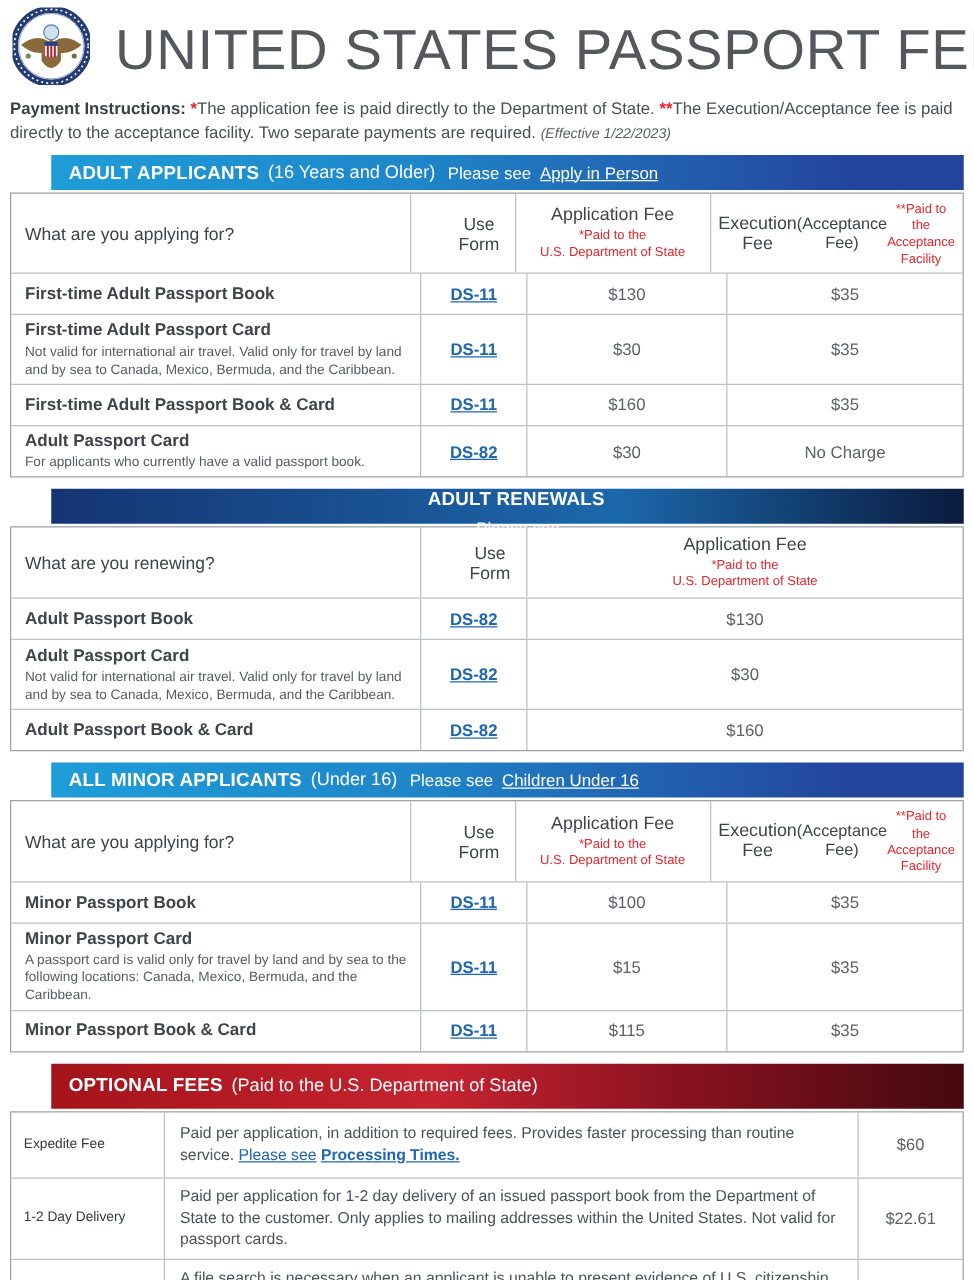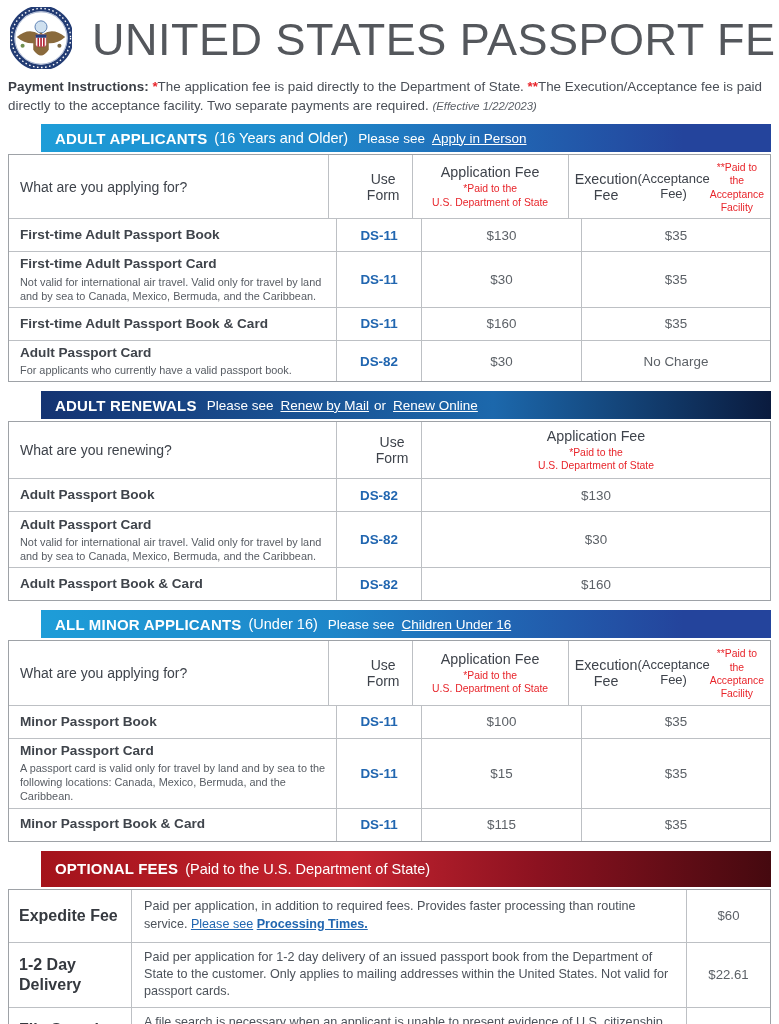--- a/index.html
+++ b/index.html
@@ -14,21 +14,21 @@
 
   
   .instructions { font-size:13.4px; color:#4A4F57; line-height:1.42; margin:3px 0 9px 0; }
   .instructions strong { color:#3A3E45; }
   .red-star { color:#E8252B; font-weight:700; }
   .effective { font-size:11.3px; font-style:italic; color:#5A5F66; }
 
   
   .banner { height:28px; display:flex; align-items:center; gap:7px; padding-left:14px; color:#fff; margin-top:9px;margin-left:33px; }
   .banner-blue { background:linear-gradient(90deg,#1E9DD8 0%,#1E86C9 40%,#24449C 88%,#24449C 100%); }
-  .banner-navy { background:linear-gradient(90deg,#153472 0%,#1C68AC 62%,#0A1B3E 100%); }
+  .banner-navy { background:linear-gradient(90deg,#153472 0%,#1C68AC 62%,#0A1B3E 100%);flex-direction:column; }
   .banner-red  { background:linear-gradient(90deg,#A4131B 0%,#C62430 42%,#8C1220 68%,#45090F 100%); }
   .b-title { font-weight:700; font-size:15px; letter-spacing:0.2px; }
   .b-age { font-size:14.5px; }
   .b-see { font-size:13.5px; margin-left:3px; }
   .b-link { font-size:13.5px; color:#fff; text-decoration:underline; cursor:pointer; }
 
   
   .tbody { border:1px solid #9EA2A7; margin-top:2px; }
   .trow { display:flex; border-top:1px solid #BDC0C4; min-height:33px; }
   .trow:first-child { border-top:none; }
@@ -44,27 +44,27 @@
   .thead { min-height:58px; }
   .th-q { font-size:14px; color:#3E434B; }
   .th-plain { font-size:14px; color:#3E434B;padding-left:32px; }
   .fee-title { font-size:14.3px; color:#3E434B; }
   .fee-sub { font-size:13px; color:#3E434B; line-height:1.15; }
   .fee-note { font-size:10.4px; color:#E8252B; line-height:1.28; margin-top:2px; }
 
   .item-name { font-size:13.6px; font-weight:700; color:#3F444B; line-height:1.2; }
   .item-desc { font-size:10.9px; font-weight:400; color:#575C63; line-height:1.3; margin-top:2px; }
   .item-desc:empty { display:none; }
-  .form-link { font-size:13.4px; font-weight:700; color:#2166B0; cursor:pointer; }
+  .form-link { font-size:13.4px; font-weight:700; color:#2166B0; text-decoration:underline; cursor:pointer; }
   .fee-val { font-size:13.4px; color:#5C6167; }
 
   
   .banner-opt { height:36px; }
   .opt-row { min-height:52px; }
-  .col-label { width:122px; display:flex; align-items:center; padding-left:10px; font-size:16px; color:#35393F; line-height:1.25;font-weight:bold; }
+  .col-label { width:122px; display:flex; align-items:center; padding-left:10px; font-size:11px; color:#35393F; line-height:1.25; }
   .col-text  { width:555px; display:flex; flex-direction:column; justify-content:center; padding:6px 12px; font-size:12.6px; color:#4C525A; line-height:1.38; }
   .col-price { flex:1; display:flex; align-items:center; justify-content:center; font-size:13.2px; color:#5C6167; }
   .inline-link { color:#2166B0; text-decoration:underline; cursor:pointer; }
   .inline-link.bold { font-weight:700; }
 </style>
 </head>
 <body>
 
 <div class="page">
 

